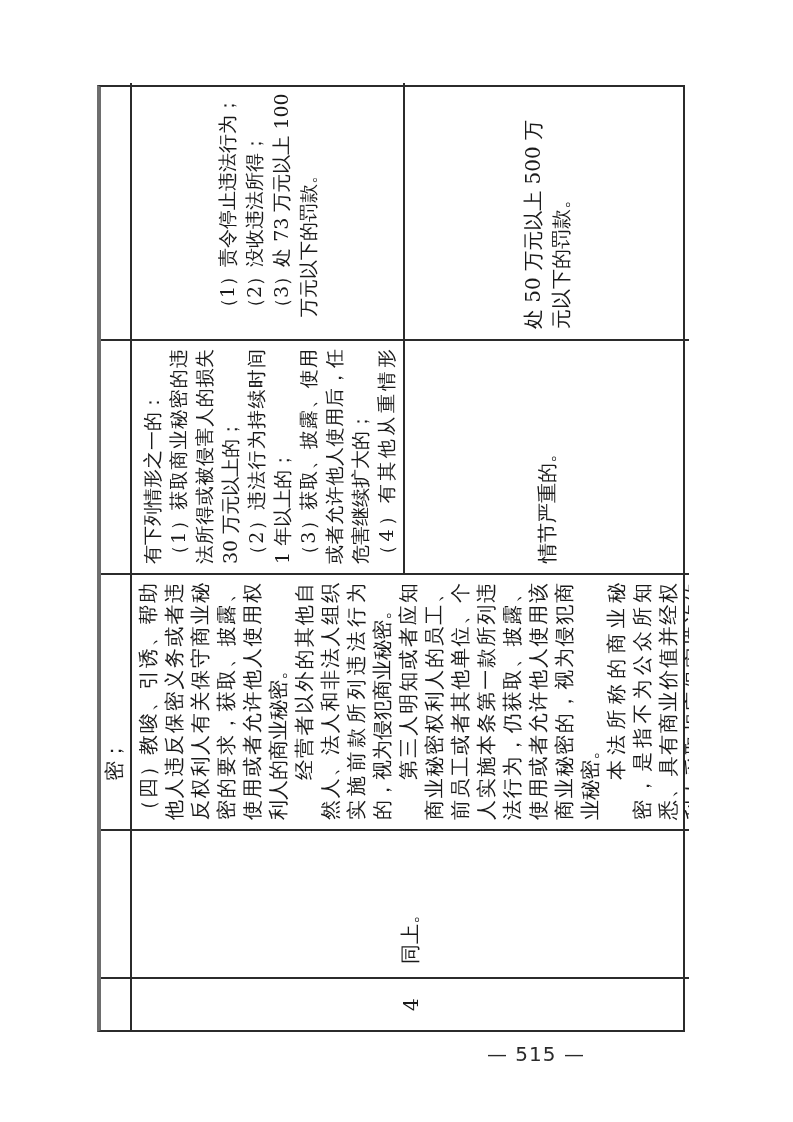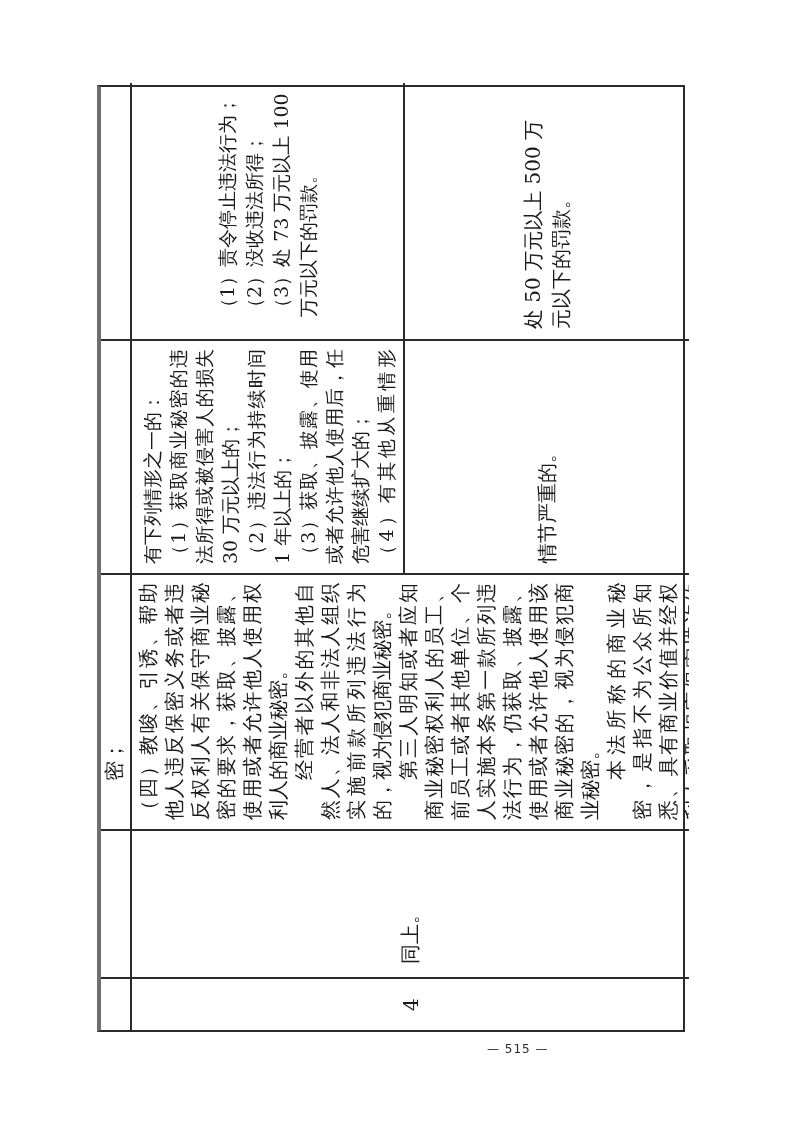--- a/index.html
+++ b/index.html
@@ -34,21 +34,21 @@
   .law p{margin:0;}
   .law p.ind{text-indent:2em;}
   .circ{font-size:19px;line-height:26px;text-align:justify;padding:7px 8px 0 9px;}
   .circ p{margin:0;}
   .pen{font-size:19px;line-height:27px;padding-left:22px;padding-right:10px;}
   .pen p{margin:0;}
   .severe{font-size:20px;line-height:26px;padding-left:10px;padding-right:100px;}
   .pen2{font-size:20px;line-height:28px;padding-left:10px;padding-right:34px;}
   .pagenum{
     position:absolute;left:487px;top:1042px;
-    font-size:12px;letter-spacing:1px;color:#2a2a2a;
+    font-size:20px;letter-spacing:1px;color:#2a2a2a;
     font-family:"DejaVu Sans","Liberation Sans",sans-serif;
   }
 </style>
 </head>
 <body>
 
 <div id="page">
 
   <div class="ltable">
 

